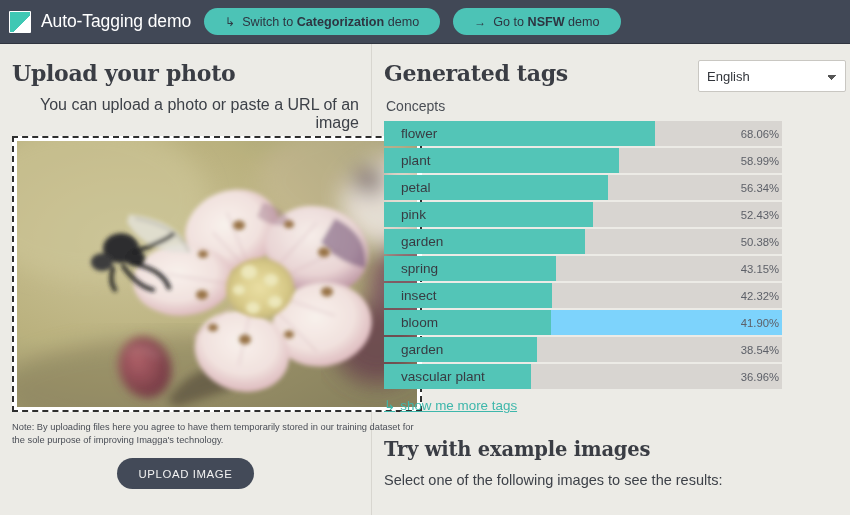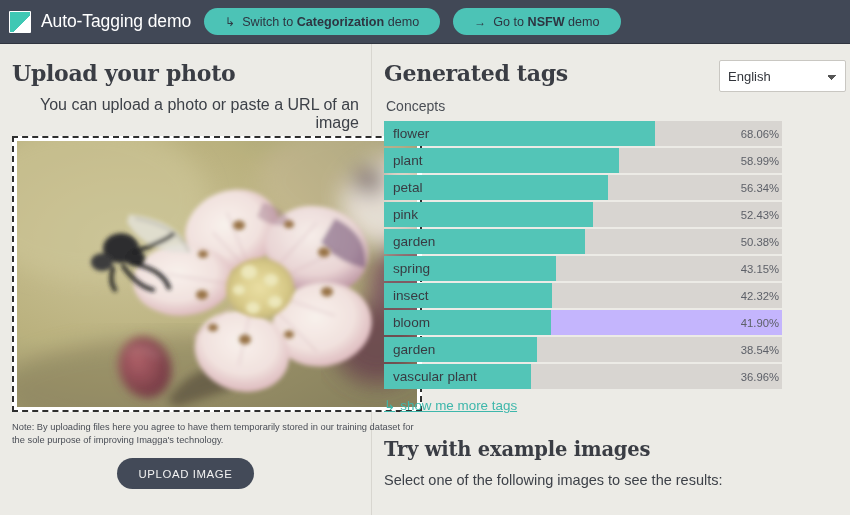--- a/index.html
+++ b/index.html
@@ -155,21 +155,21 @@
   }
 
   
   .right-head {
     display: flex;
     align-items: flex-start;
     justify-content: space-between;
   }
 
   .lang-select {
-    width: 127px;
+    width: 148px;
     height: 32px;
     border: 1px solid #c9c7c2;
     background: #ffffff;
     font-family: "Liberation Sans", sans-serif;
     font-size: 13px;
     color: #32353b;
     padding: 0 8px;
     border-radius: 2px;
     margin-right: 2px;
     -webkit-appearance: none;
@@ -202,21 +202,21 @@
 
   .tag-fill {
     position: absolute;
     left: 0; top: 0; bottom: 0;
     background: #53c5b7;
   }
 
   .tag-name {
     position: relative;
     z-index: 2;
-    padding-left: 9px;
+    padding-left: 17px;
     font-size: 13.6px;
     color: #383b42;
     white-space: nowrap;
   }
 
   .tag-pct {
     position: absolute;
     right: 3px;
     z-index: 2;
     font-size: 11.3px;
@@ -441,21 +441,21 @@
         <div class="tag-row" style="background: rgb(216, 213, 209);">
           <div class="tag-fill" style="width: 43.15%; background: rgb(83, 197, 183);"></div>
           <span class="tag-name">spring</span>
           <span class="tag-pct">43.15%</span>
         </div>
         <div class="tag-row" style="background: rgb(216, 213, 209);">
           <div class="tag-fill" style="width: 42.32%; background: rgb(83, 197, 183);"></div>
           <span class="tag-name">insect</span>
           <span class="tag-pct">42.32%</span>
         </div>
-        <div class="tag-row" style="background: #c4b5fd;">
+        <div class="tag-row" style="background: #7dd3fc;">
           <div class="tag-fill" style="width: 41.9%; background: rgb(83, 197, 183);"></div>
           <span class="tag-name">bloom</span>
           <span class="tag-pct">41.90%</span>
         </div>
         <div class="tag-row" style="background: rgb(216, 213, 209);">
           <div class="tag-fill" style="width: 38.54%; background: rgb(83, 197, 183);"></div>
           <span class="tag-name">garden</span>
           <span class="tag-pct">38.54%</span>
         </div>
         <div class="tag-row" style="background: rgb(216, 213, 209);">

